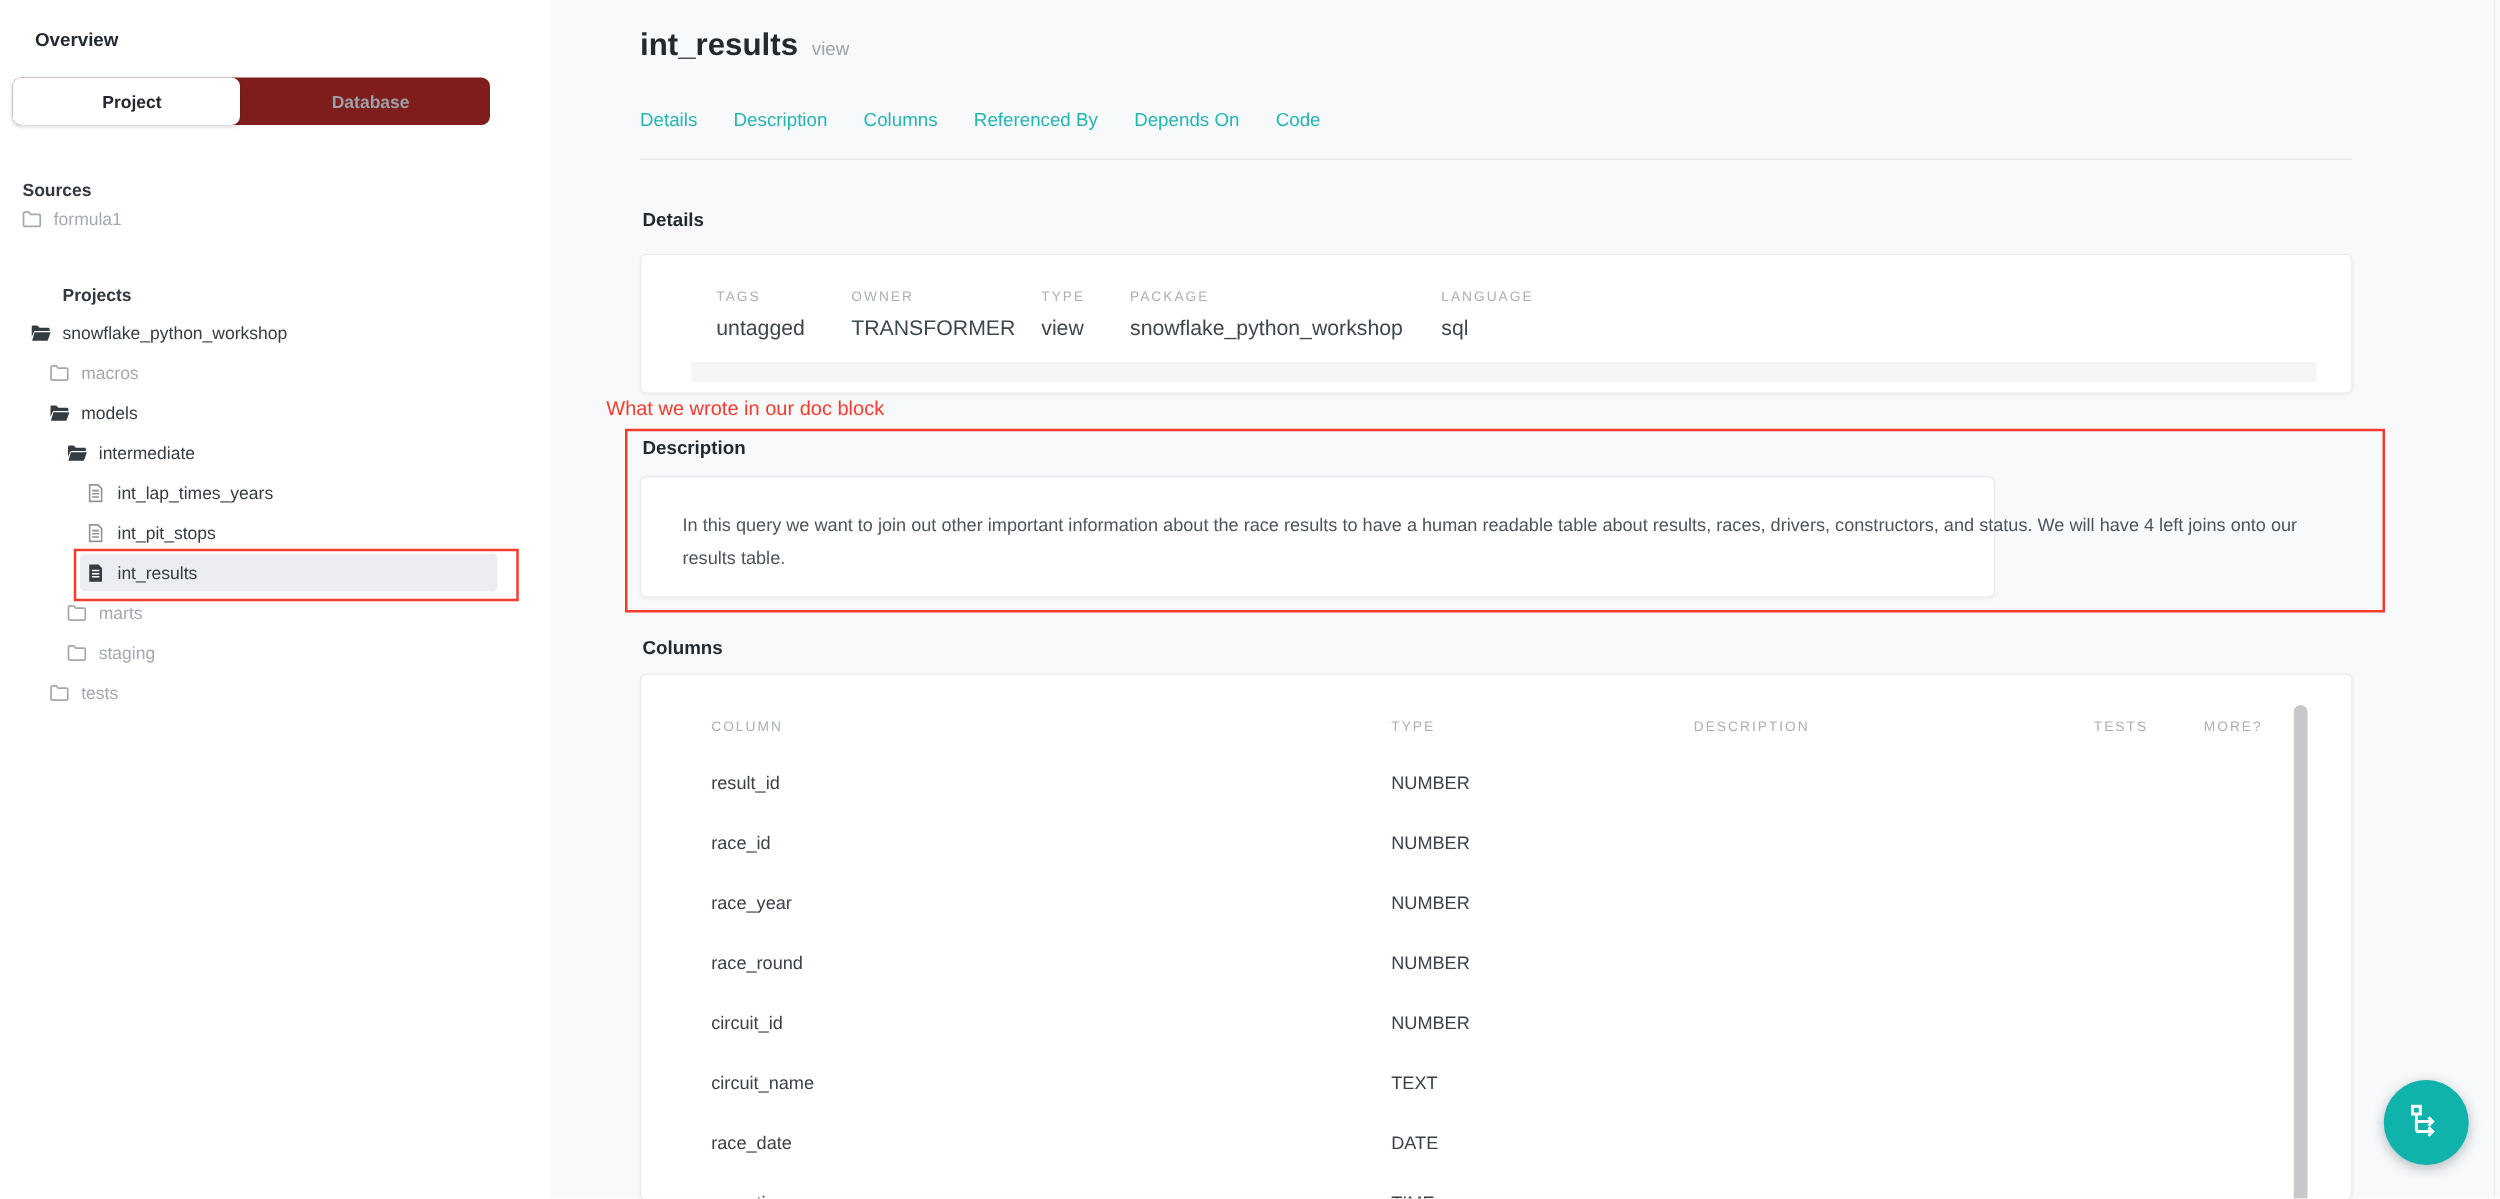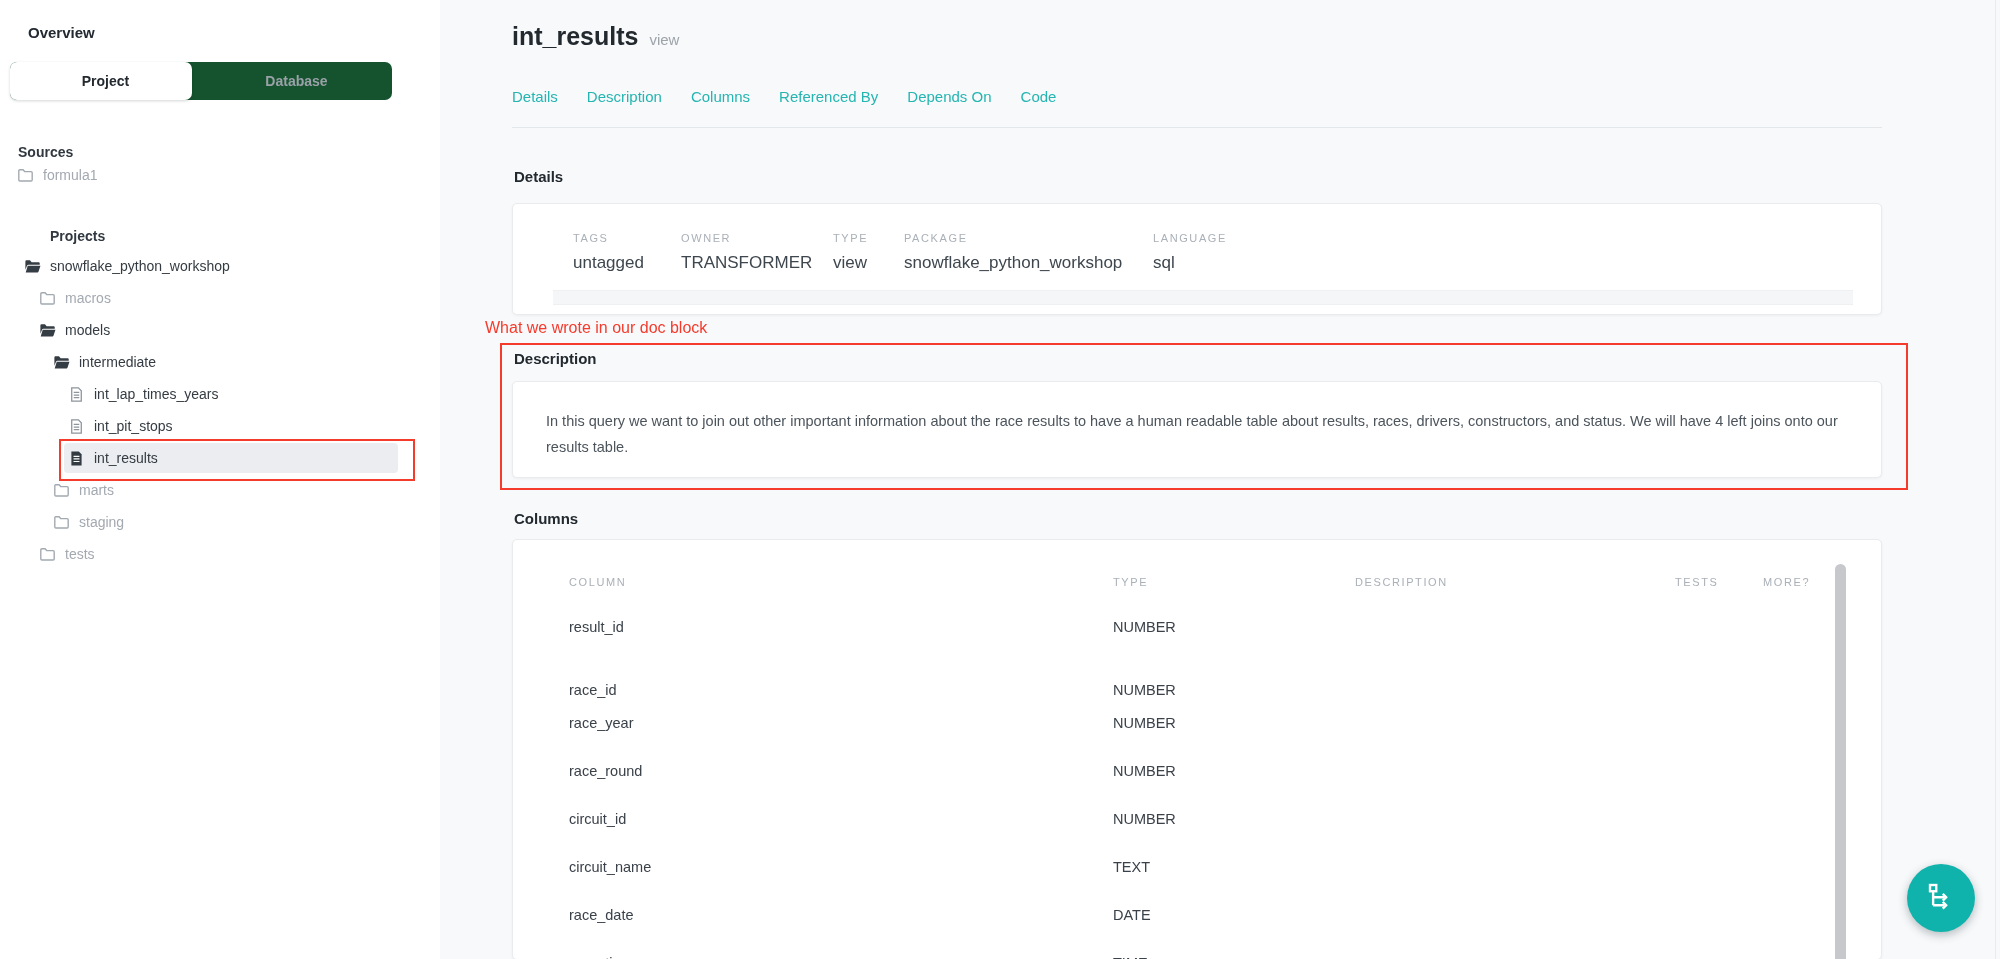--- a/index.html
+++ b/index.html
@@ -7,21 +7,21 @@
   body { font-family:"Liberation Sans","DejaVu Sans",sans-serif; background:#fff; }
   #app { position:relative; width:2000px; height:959px; overflow:hidden; background:#fff; }
 
   
   .main-bg { position:absolute; left:440px; top:0; right:0; bottom:0; background:#f8f9fb; }
   .page-right-edge { position:absolute; left:1995px; top:0; bottom:0; width:1px; background:#e9ebee; }
 
   
   .sidebar { position:absolute; left:0; top:0; width:440px; height:959px; background:#fff; }
   .overview { position:absolute; left:28px; top:24px; font-size:15px; font-weight:bold; color:#222930; }
-  .toggle { position:absolute; left:10px; top:62px; width:382px; height:38px; background:#14532d; border-radius:7px; display:flex;text-align:right; }
+  .toggle { position:absolute; left:10px; top:62px; width:382px; height:38px; background:#7f1d1d; border-radius:7px; display:flex;text-align:right; }
   .toggle .seg { display:flex; align-items:center; justify-content:center; gap:9px; font-size:14px; font-weight:bold; cursor:pointer; }
   .toggle .seg.active { width:182px; background:#fff; border-radius:7px; box-shadow:0 1px 3px rgba(20,30,40,.18); color:#23292f; }
   .toggle .seg.inactive { flex:1; color:#9aa1a8; }
   .side-label { position:absolute; left:18px; font-size:14px; font-weight:bold; color:#313840; }
   .src-label { top:144px; }
   .prj-label { top:228px;padding-left:32px; }
 
   .tree-row { position:relative; display:flex; align-items:center; gap:9px; height:32px; width:440px; font-size:14px; color:#343b42; cursor:pointer; }
   .tree-row .tree-icon { display:inline-flex; width:17px; height:17px; position:relative; z-index:1; }
   .tree-row .tree-icon svg { width:17px; height:17px; }
@@ -50,21 +50,21 @@
   .dfield { position:absolute; top:28px; }
   .dfield .dlabel { font-size:11px; letter-spacing:1.6px; color:#a9b0b7; }
   .dfield .dvalue { margin-top:9px; font-size:17px; color:#3e464e; }
   .df0{left:60px;} .df1{left:168px;} .df2{left:320px;} .df3{left:391px;} .df4{left:640px;} .df5{left:756px;}
   .details-strip { position:absolute; left:40px; width:1300px; top:86px; height:15px; background:#f5f6f8; border-top:1px solid #eef0f2; border-bottom:1px solid #eef0f2; }
 
   .annotation-text { position:absolute; left:485px; top:319px; font-size:16px; color:#f43b2c; }
   .annotation-box { position:absolute; left:500px; top:343px; width:1408px; height:147px; border:2px solid #f43b2c; pointer-events:none; }
 
   .description-heading { left:514px; top:350px; }
-  .description-card { left:512px; top:381px; width:1370px; height:97px;text-decoration:underline; }
+  .description-card { left:512px; top:381px; width:1084px; height:97px;text-decoration:underline; }
   .description-text { position:absolute; left:33px; top:26px; width:1310px; font-size:14.5px; line-height:26px; color:#4c545c; }
 
   .columns-heading { left:514px; top:510px; }
   .columns-card { left:512px; top:539px; width:1370px; height:421px; overflow:hidden; }
   .tbl-header { position:absolute; top:36px; font-size:11px; letter-spacing:1.6px; color:#a9b0b7; }
   .th0{left:56px;} .th1{left:600px;} .th2{left:842px;} .th3{left:1162px;} .th4{left:1250px;}
   .col-row { position:absolute; left:0; width:1300px; height:20px; font-size:14.5px; color:#3a4149; cursor:pointer; }
   .col-row .cname { position:absolute; left:56px; }
   .col-row .ctype { position:absolute; left:600px; }
   .tbl-scrollbar { position:absolute; left:1322px; top:24px; width:11px; height:400px; background:#c6c8cb; border-radius:6px; cursor:pointer; }
@@ -267,21 +267,21 @@
     <div class="tbl-header th0">COLUMN</div>
     <div class="tbl-header th1">TYPE</div>
     <div class="tbl-header th2">DESCRIPTION</div>
     <div class="tbl-header th3">TESTS</div>
     <div class="tbl-header th4">MORE?</div>
     <div id="col-rows">
         <div class="col-row" style="top: 79px;">
     <span class="cname">result_id</span>
     <span class="ctype">NUMBER</span>
   </div>
-        <div class="col-row" style="top: 142px; text-decoration: underline;">
+        <div class="col-row" style="top: 127px; text-decoration: underline;">
     <span class="cname">race_id</span>
     <span class="ctype">NUMBER</span>
   </div>
         <div class="col-row" style="top: 175px;">
     <span class="cname">race_year</span>
     <span class="ctype">NUMBER</span>
   </div>
         <div class="col-row" style="top: 223px;">
     <span class="cname">race_round</span>
     <span class="ctype">NUMBER</span>

